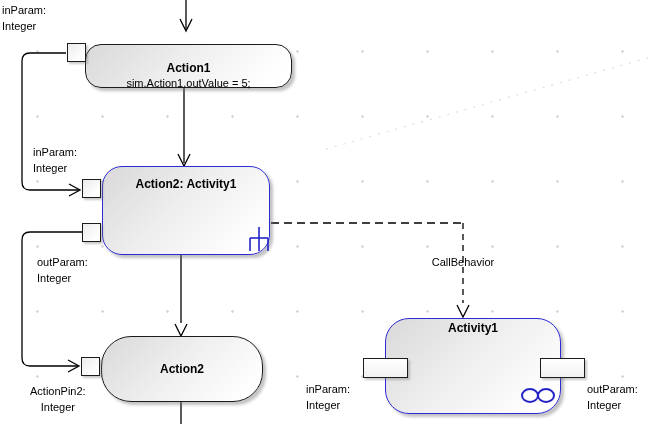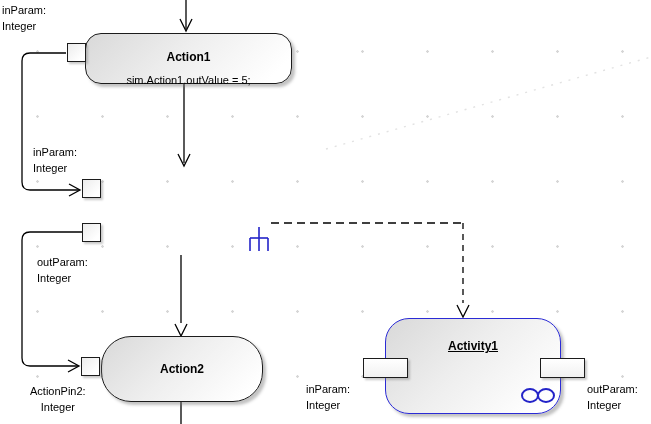--- a/index.html
+++ b/index.html
@@ -12,21 +12,21 @@
   svg.wires{position:absolute;left:0;top:0;z-index:1;}
   .node{
     position:absolute;z-index:2;box-sizing:border-box;
     background:linear-gradient(135deg,#d9d9d9 0%,#eeeeee 45%,#ffffff 90%);
     border:1.4px solid #1c1c1c;
     box-shadow:3px 3px 3px rgba(120,120,120,0.45);
     display:flex;flex-direction:column;align-items:center;
   }
   .node.blue{border-color:#2b2bd5;}
   .node-title{font-weight:bold;font-size:12px;color:#000;white-space:nowrap;}
-  .node-body{font-size:11px;color:#000;white-space:nowrap;margin-top:10px;}
+  .node-body{font-size:11px;color:#000;white-space:nowrap;margin-top:2px;}
   .pin{
     position:absolute;z-index:3;box-sizing:border-box;width:19px;height:19px;
     border:1.2px solid #1c1c1c;background:linear-gradient(135deg,#ececec,#ffffff 80%);
     box-shadow:2px 2px 2px rgba(120,120,120,0.4);
   }
   .param-node{
     position:absolute;z-index:3;box-sizing:border-box;width:45px;height:20px;
     border:1.3px solid #1c1c1c;background:linear-gradient(180deg,#ffffff,#f1f1f1);
     box-shadow:2px 2px 2px rgba(120,120,120,0.4);
   }
@@ -72,31 +72,34 @@
 
     <path d="M181,402 V424" stroke="#000" stroke-width="1.3" fill="none"></path>
 
     <g stroke="#000" stroke-width="1.3" fill="none">
       <path d="M271,223 H463" stroke-dasharray="8 5"></path>
       <path d="M463,223 V303" stroke-dasharray="6 5"></path>
       <path d="M457,305 L463,317 L469,305"></path>
     </g>
   </svg>
 
-  <div class="node" style="left:85px;top:33px;width:207px;height:51px;border-radius:16px;padding-top:16px;">
+  <div class="node" style="left:85px;top:44px;width:207px;height:44px;border-radius:16px;padding-top:16px;">
     <div class="node-title">Action1</div>
     <div class="node-body">sim.Action1.outValue = 5;</div>
   </div>
 
+  <div class="node blue" style="left:102px;top:166px;width:168px;height:89px;border-radius:20px;padding-top:10px;">
+    <div class="node-title">Action2: Activity1</div>
+  </div>
 
   <div class="node" style="left:101px;top:336px;width:162px;height:66px;border-radius:30px;justify-content:center;">
     <div class="node-title">Action2</div>
   </div>
 
-  <div class="node blue" style="left:385px;top:318px;width:176px;height:96px;border-radius:24px;padding-top:20px;text-decoration:underline;">
+  <div class="node blue" style="left:385px;top:318px;width:176px;height:96px;border-radius:24px;padding-top:2px;">
     <div class="node-title">Activity1</div>
   </div>
 
   <div class="pin" style="left:67px;top:43px;"></div>
   <div class="pin" style="left:82px;top:179px;"></div>
   <div class="pin" style="left:82px;top:223px;"></div>
   <div class="pin" style="left:81px;top:357px;"></div>
 
   <div class="param-node" style="left:363px;top:358px;"></div>
   <div class="param-node" style="left:540px;top:358px;"></div>
@@ -132,20 +135,21 @@
   <div class="lbl" style="left:37px;top:254px;">
     <div>outParam:</div>
     <div>Integer</div>
   </div>
 
   <div class="lbl" style="left:30px;top:383px;text-align:center;">
     <div>ActionPin2:</div>
     <div>Integer</div>
   </div>
 
+  <div class="lbl center" style="left:403px;top:254px;width:120px;">CallBehavior</div>
 
 
   <div class="lbl" style="left:306px;top:381px;">
     <div>inParam:</div>
     <div>Integer</div>
   </div>
 
   <div class="lbl" style="left:587px;top:381px;">
     <div>outParam:</div>
     <div>Integer</div>

